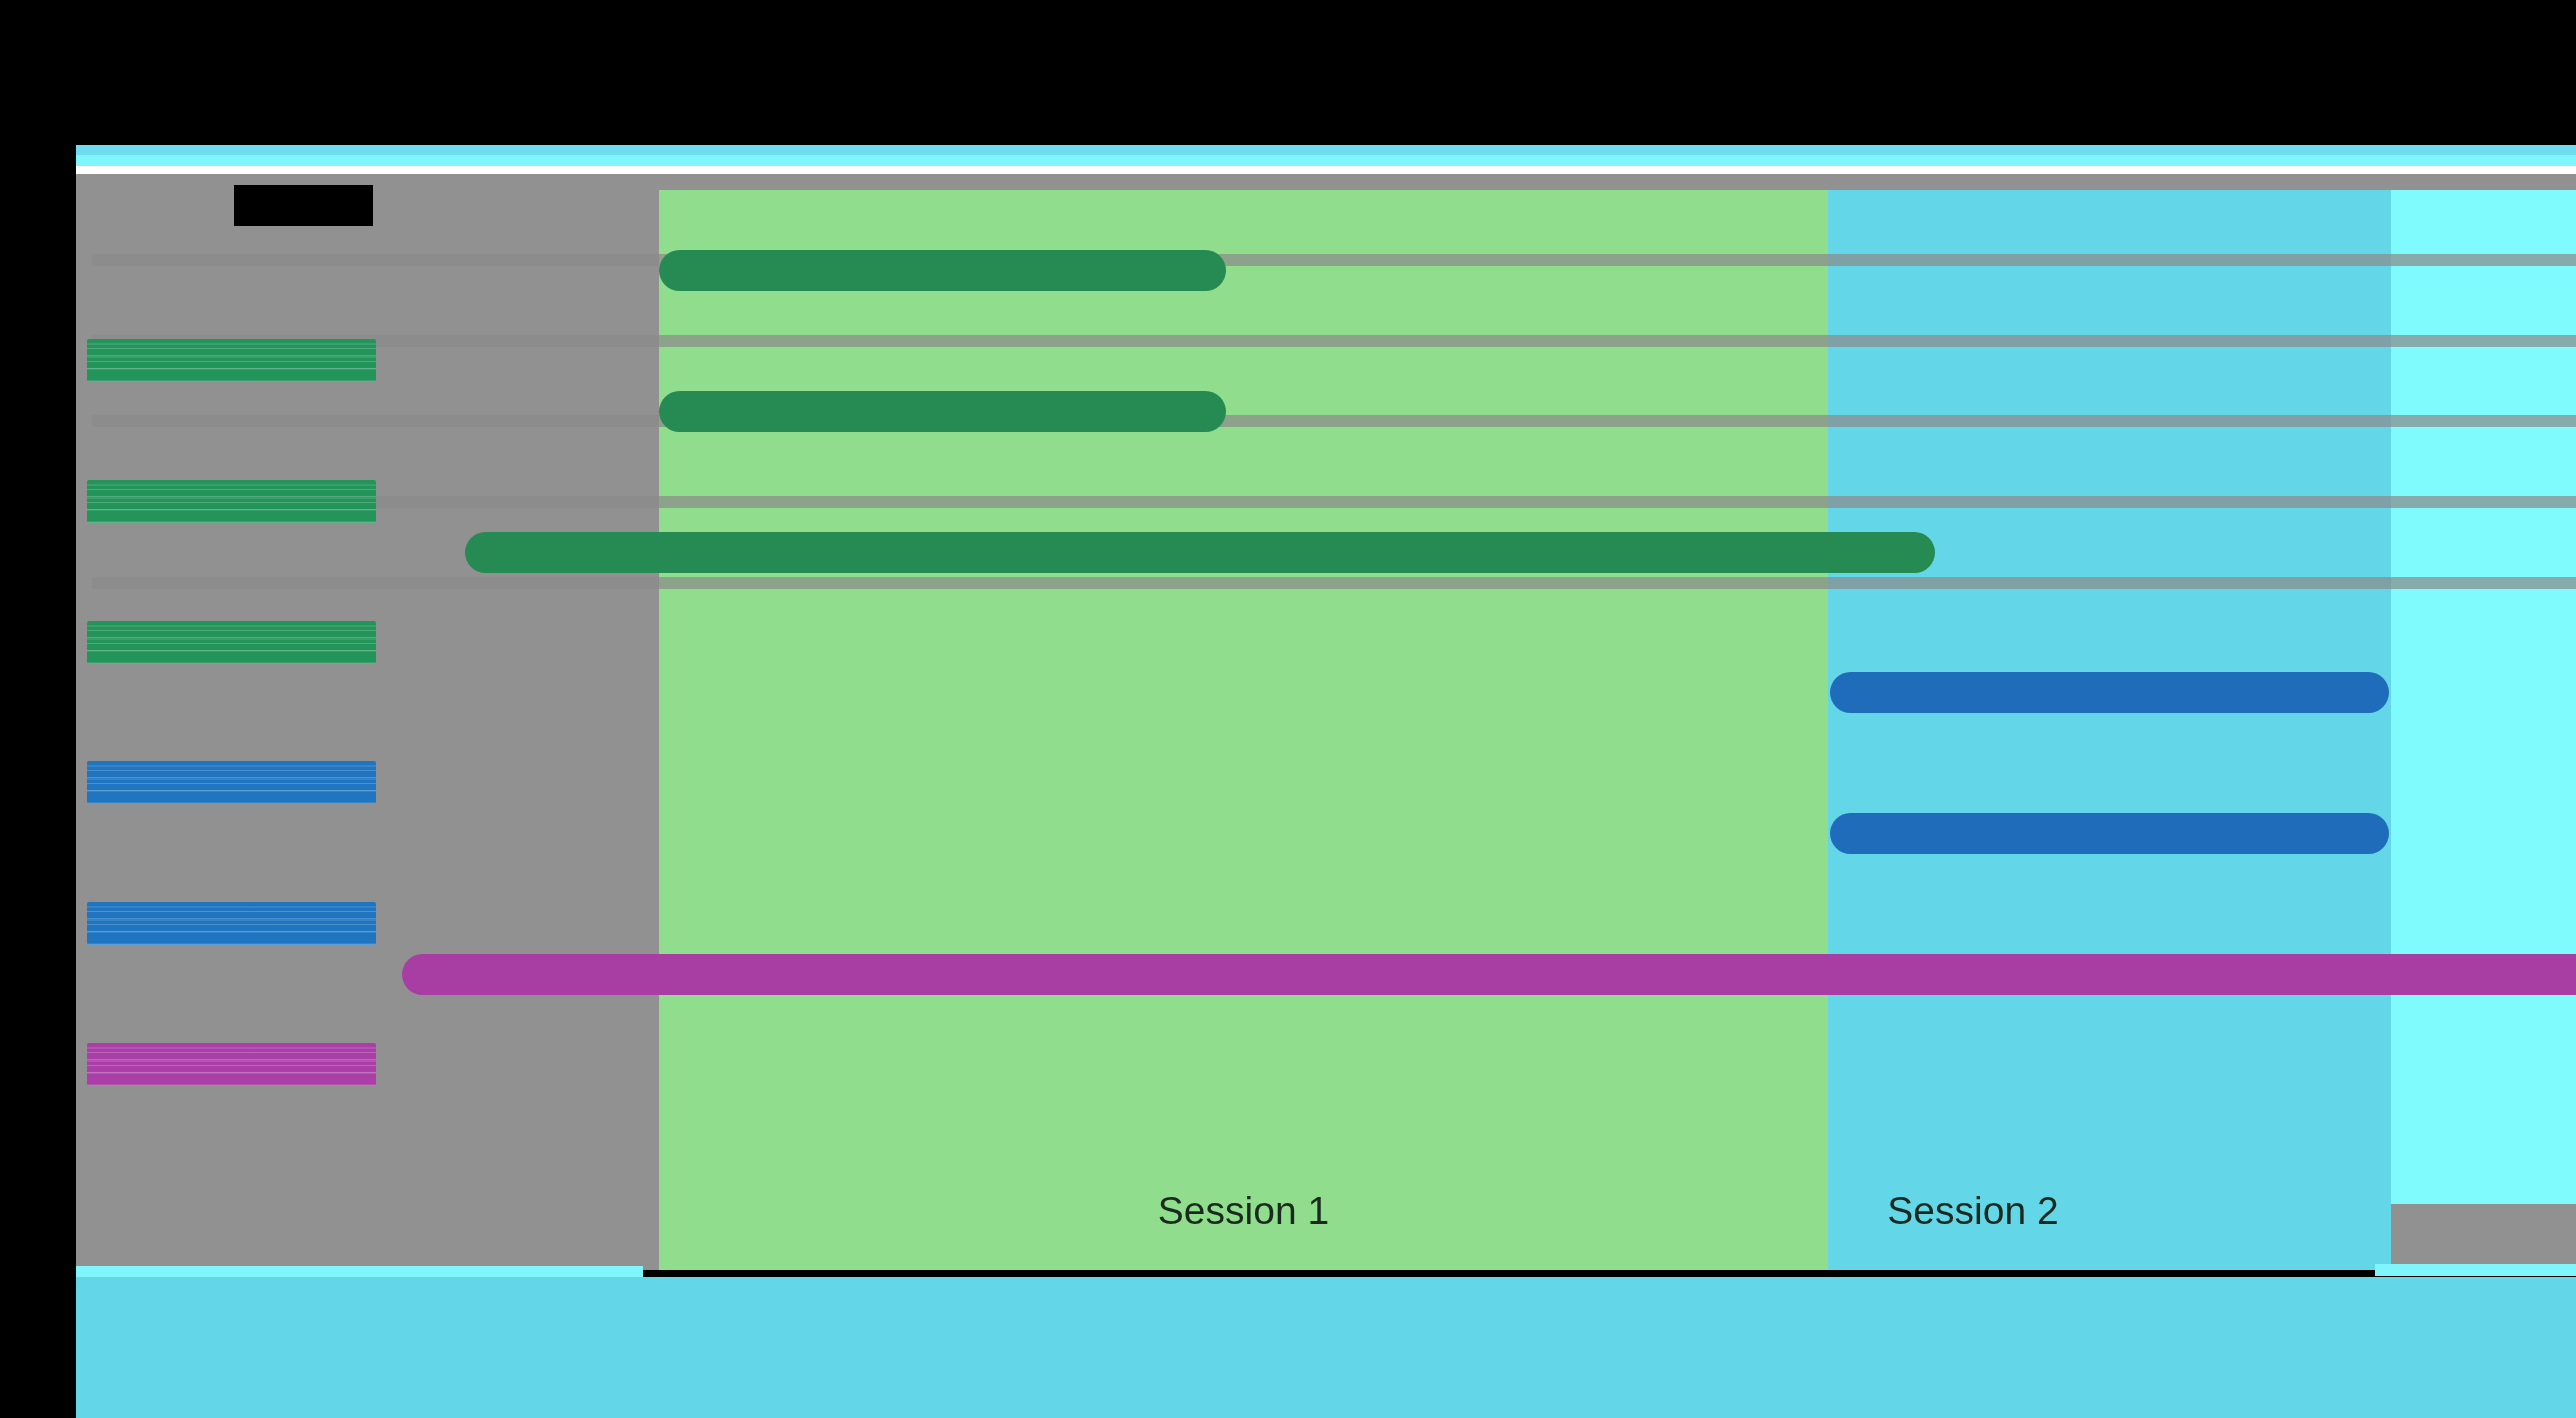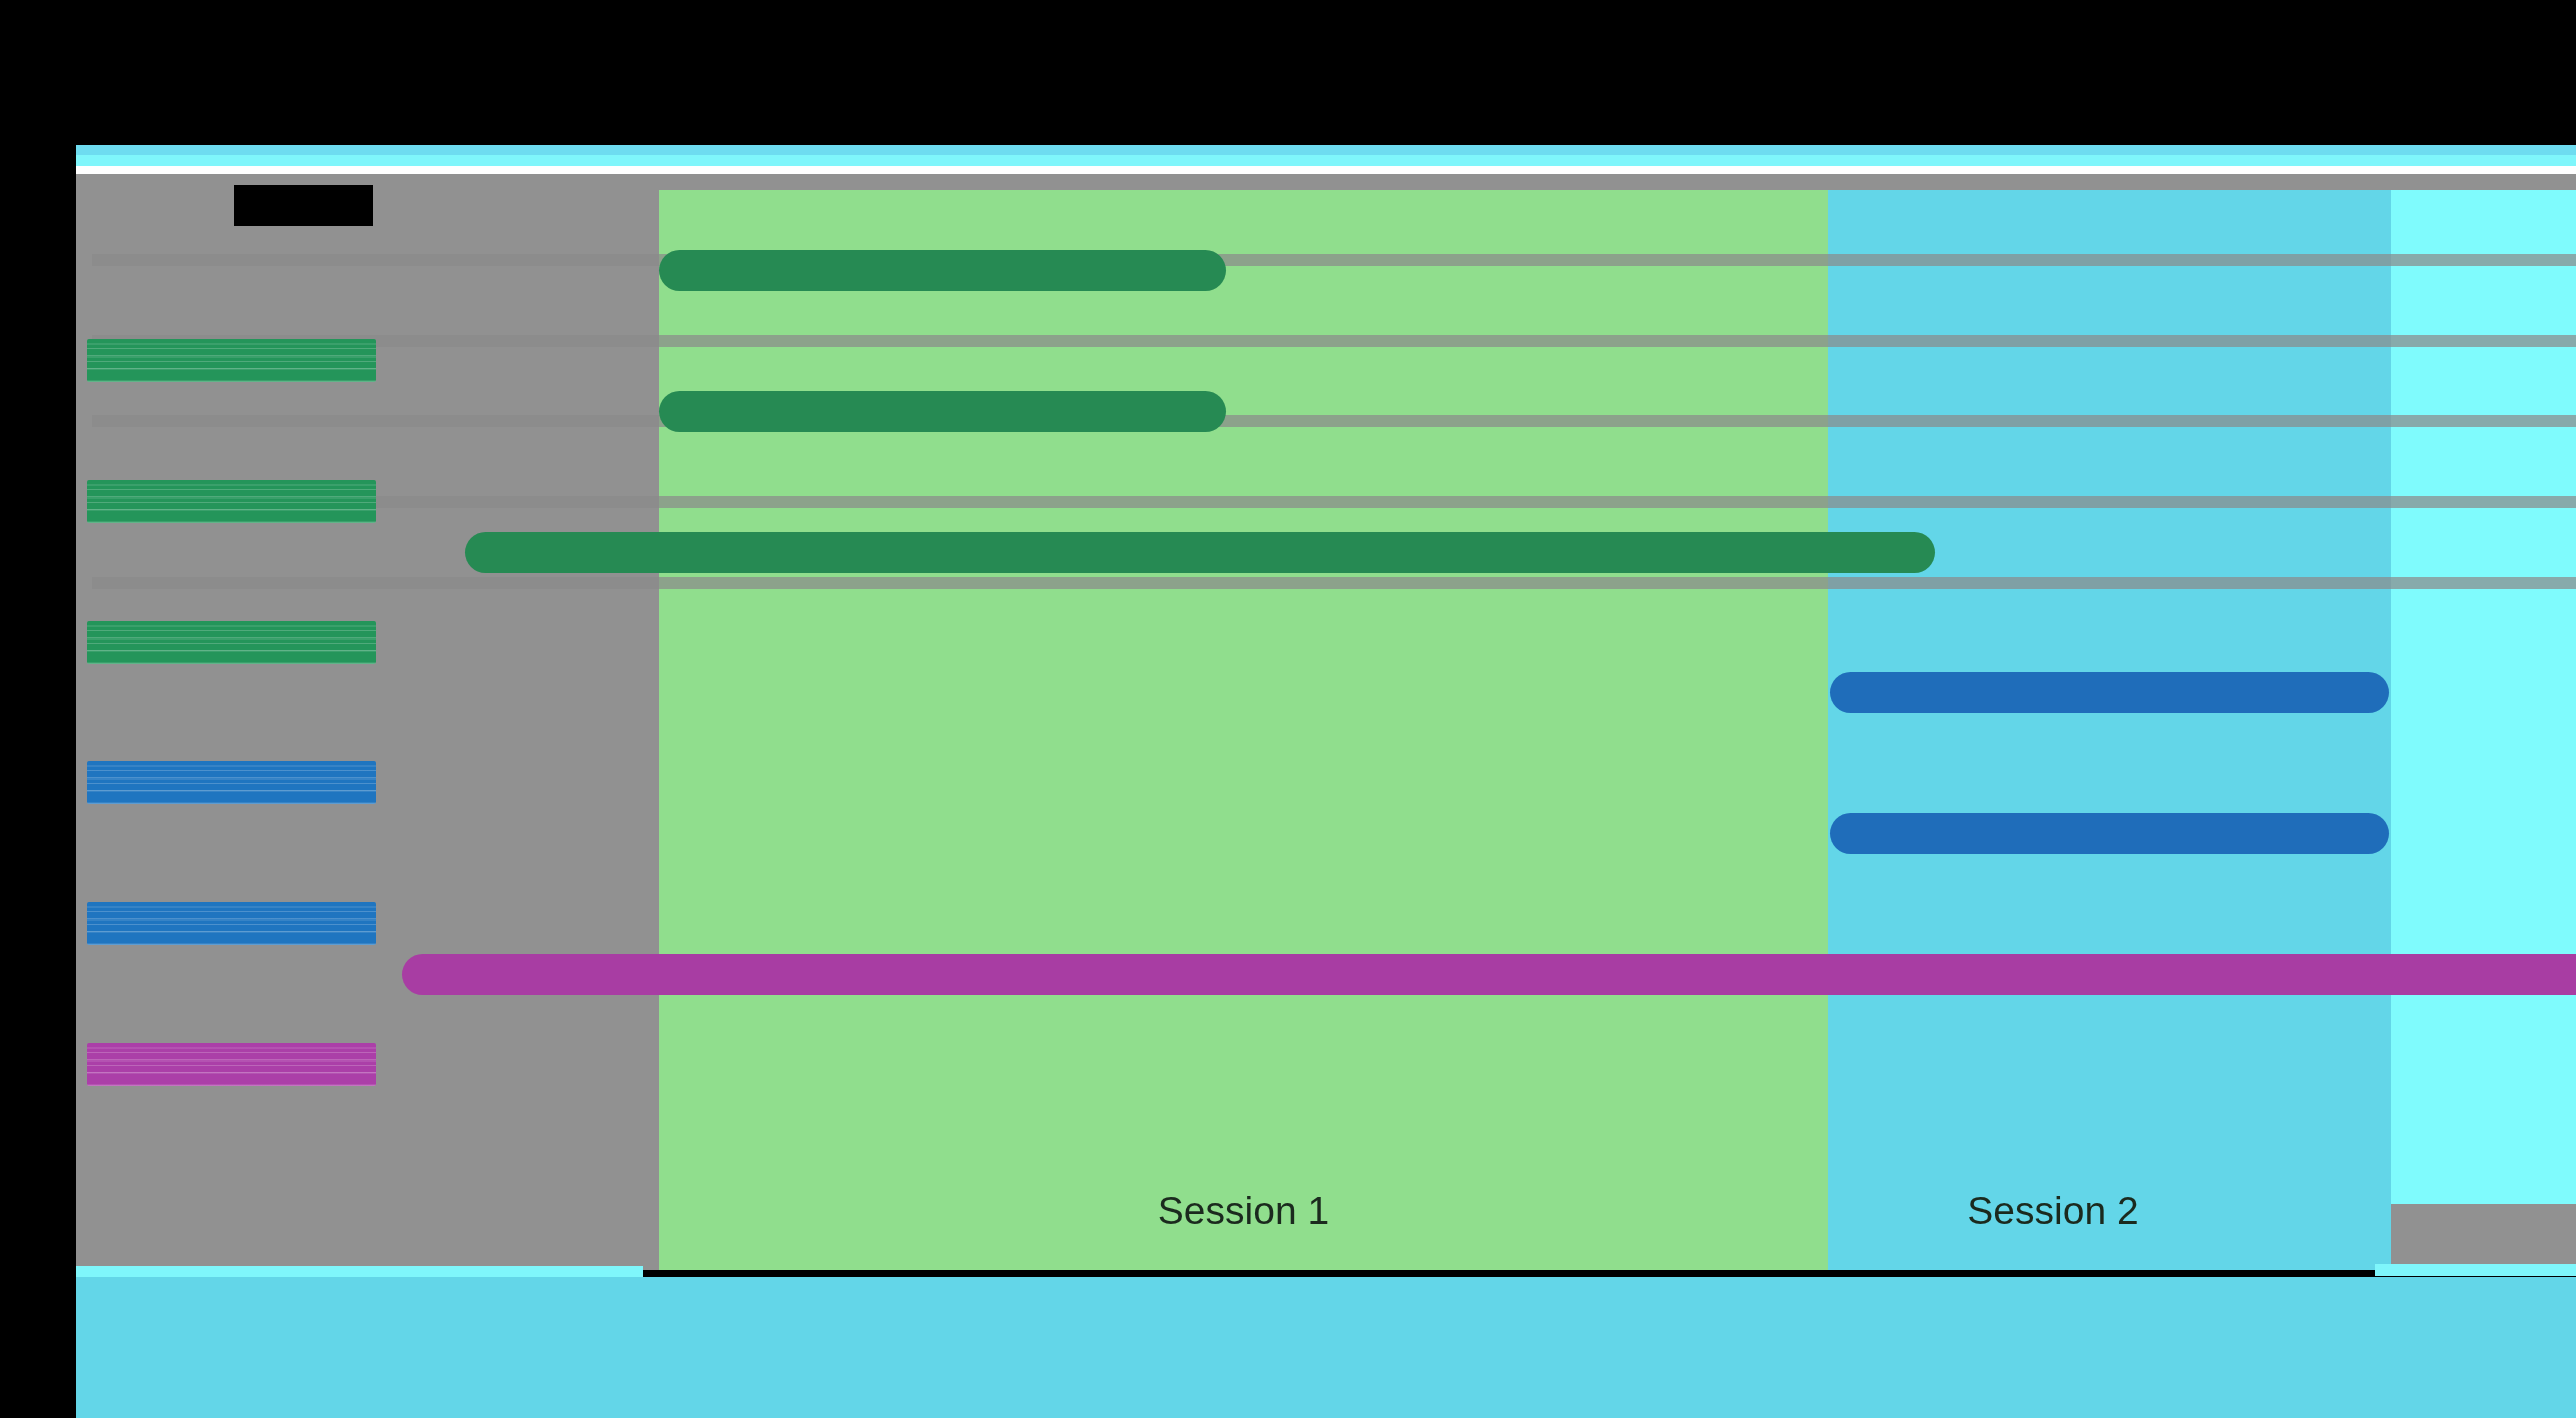--- a/index.html
+++ b/index.html
@@ -103,21 +103,21 @@
     <div class="gridline full" style="top:387px;"></div>
 
     <div class="bar green" style="left:567px;  top:60px;  width:567px;"></div>
     <div class="bar green" style="left:567px;  top:201px; width:567px;"></div>
     <div class="bar green" style="left:373px;  top:342px; width:1470px;"></div>
     <div class="bar blue" style="left:1738px; top:482px; width:559px;"></div>
     <div class="bar blue" style="left:1738px; top:623px; width:559px;"></div>
     <div class="bar magenta flat-right" style="left:310px; top:764px; width:2266px;"></div>
 
     <div class="session-text" style="left:567px;  top:995px; width:1169px;">Session 1</div>
-    <div class="session-text" style="left:1736px; top:995px; width:450px;">Session 2</div>
+    <div class="session-text" style="left:1656px; top:995px; width:450px;">Session 2</div>
 
   </div>
 
   <div class="title-redact"></div>
 
   <div class="axis-label green" style="top:263px;">DataSet A1</div>
   <div class="axis-label green" style="top:404px;">DataSet A2</div>
   <div class="axis-label green" style="top:545px;">DataSet A3</div>
   <div class="axis-label blue" style="top:685px;">DataSet B1</div>
   <div class="axis-label blue" style="top:826px;">DataSet B2</div>

